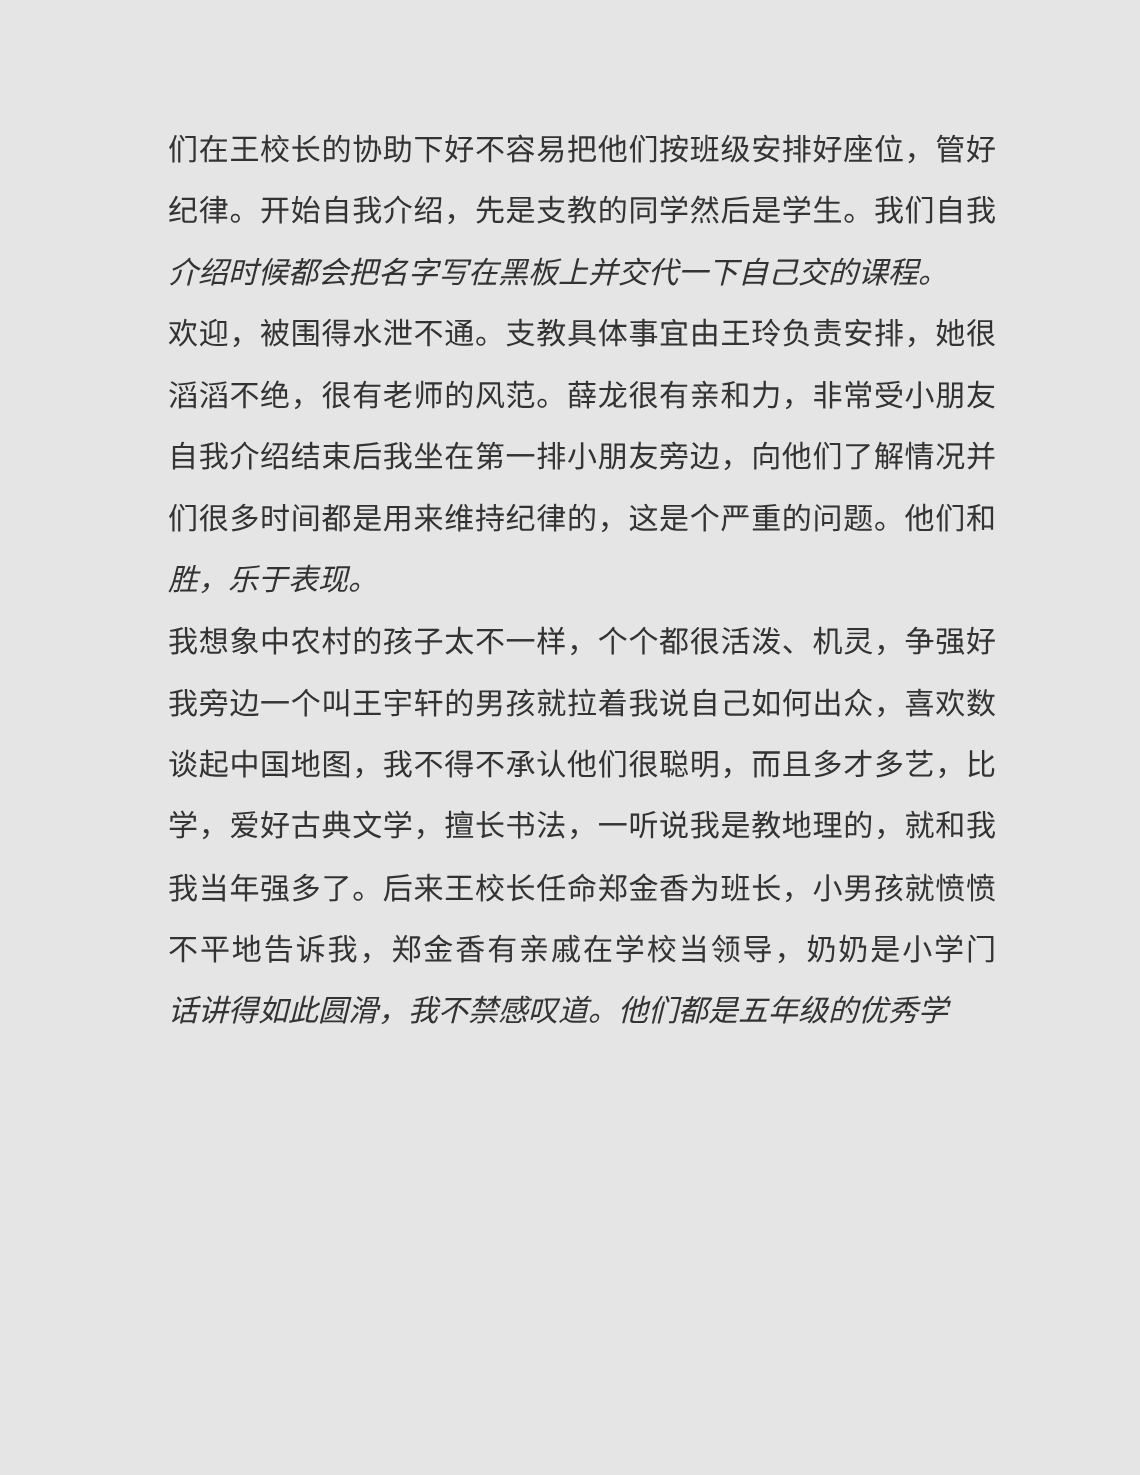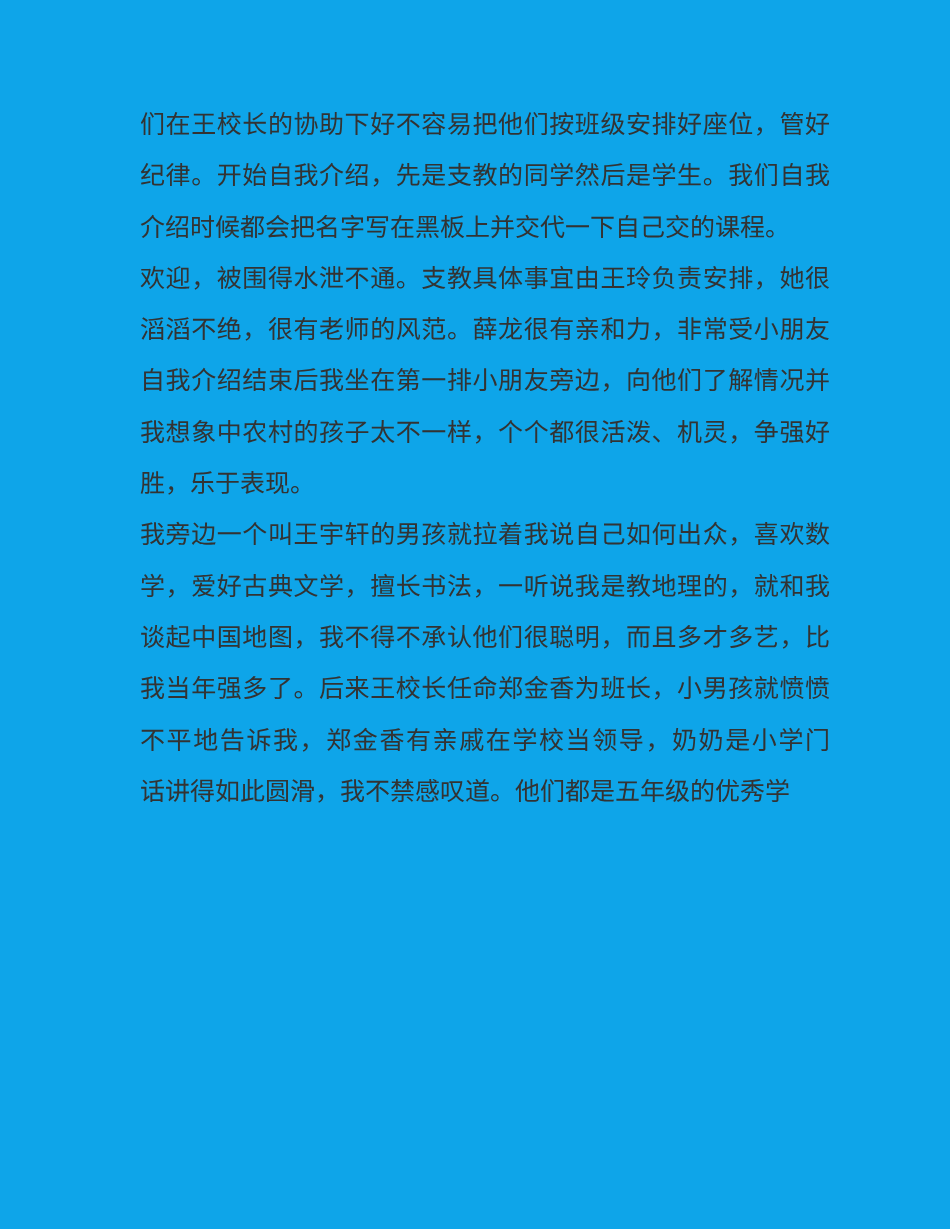--- a/index.html
+++ b/index.html
@@ -9,21 +9,21 @@
     height: 1229px;
     background: #fafafa;
     overflow: hidden;
   }
   .doc-page {
     position: absolute;
     top: 0;
     left: 0;
     width: 950px;
     height: 1229px;
-    background: #0ea5e9;
+    background: #e5e5e5;
   }
   .doc-body {
     position: absolute;
     top: 99px;
     left: 140px;
     width: 690px;
     font-family: "DejaVu Serif", "Liberation Serif", serif;
     font-size: 25px;
     line-height: 51.3px;
     color: #333333;
@@ -32,35 +32,37 @@
     margin: 0;
     padding: 0;
     text-align: justify;
     text-align-last: justify;
     text-justify: inter-character;
     white-space: normal;
   }
   .line.para-end {
     text-align: center;
     text-align-last: left;
+    font-style: italic;
   }
 </style>
 </head>
 <body>
 
 <div class="doc-page">
   <div class="doc-body">
     <p class="line">们在王校长的协助下好不容易把他们按班级安排好座位，管好</p>
     <p class="line">纪律。开始自我介绍，先是支教的同学然后是学生。我们自我</p>
     <p class="line para-end">介绍时候都会把名字写在黑板上并交代一下自己交的课程。</p>
     <p class="line">欢迎，被围得水泄不通。支教具体事宜由王玲负责安排，她很</p>
     <p class="line">滔滔不绝，很有老师的风范。薛龙很有亲和力，非常受小朋友</p>
     <p class="line">自我介绍结束后我坐在第一排小朋友旁边，向他们了解情况并</p>
+    <p class="line">们很多时间都是用来维持纪律的，这是个严重的问题。他们和</p>
+    <p class="line para-end">胜，乐于表现。</p>
     <p class="line">我想象中农村的孩子太不一样，个个都很活泼、机灵，争强好</p>
-    <p class="line para-end">胜，乐于表现。</p>
     <p class="line">我旁边一个叫王宇轩的男孩就拉着我说自己如何出众，喜欢数</p>
+    <p class="line">谈起中国地图，我不得不承认他们很聪明，而且多才多艺，比</p>
     <p class="line">学，爱好古典文学，擅长书法，一听说我是教地理的，就和我</p>
-    <p class="line">谈起中国地图，我不得不承认他们很聪明，而且多才多艺，比</p>
     <p class="line">我当年强多了。后来王校长任命郑金香为班长，小男孩就愤愤</p>
     <p class="line">不平地告诉我，郑金香有亲戚在学校当领导，奶奶是小学门</p>
     <p class="line para-end">话讲得如此圆滑，我不禁感叹道。他们都是五年级的优秀学</p>
   </div>
 </div>
 
 </body></html>

